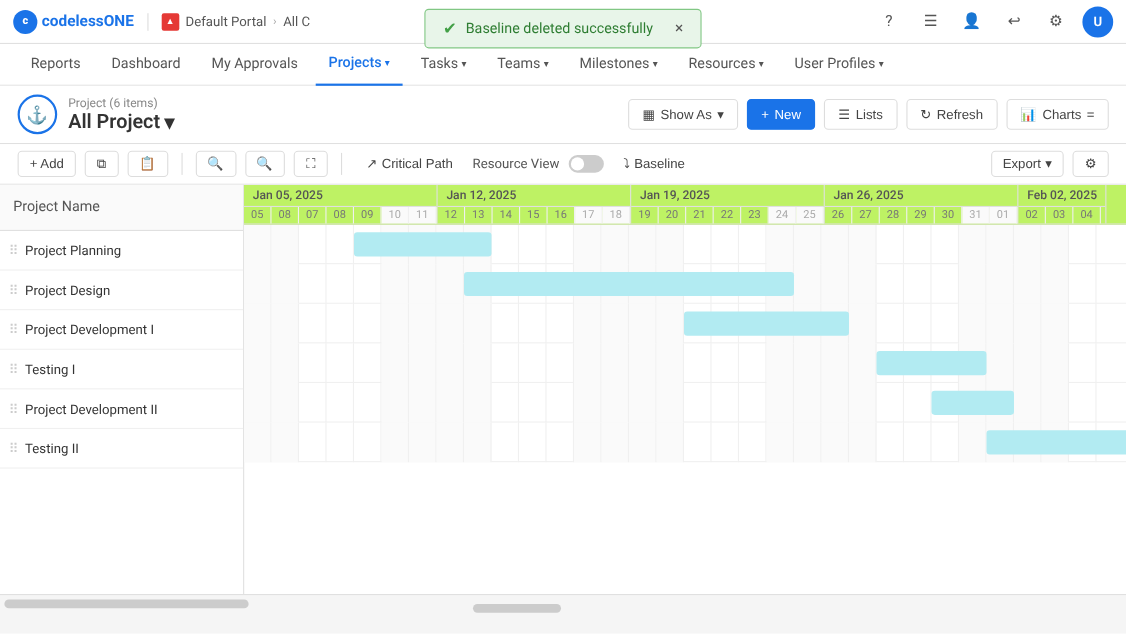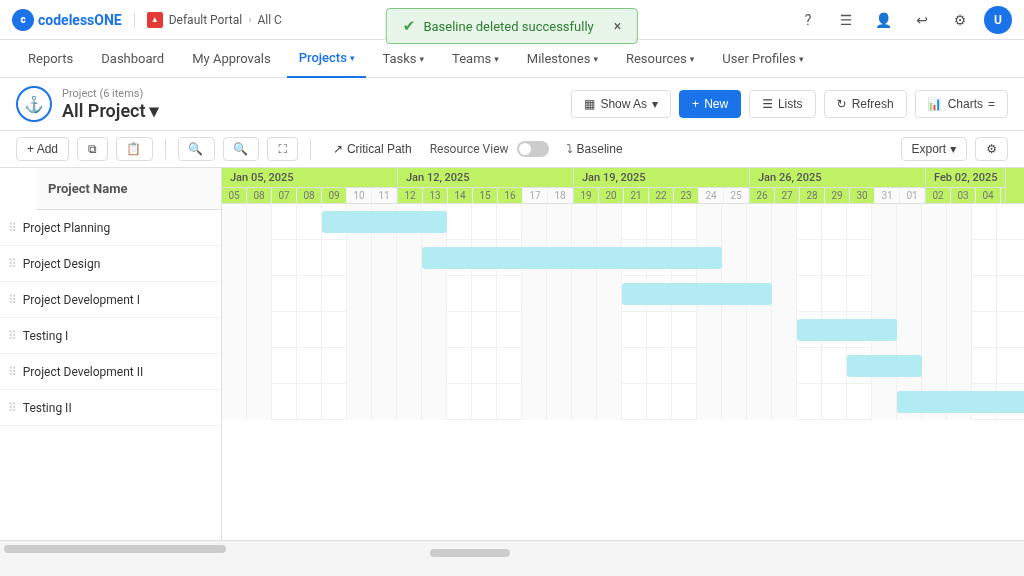--- a/index.html
+++ b/index.html
@@ -44,21 +44,21 @@
     .toolbar-sep { width: 1px; height: 20px; background: #ddd; margin: 0 4px; }
     .toggle-switch { width: 32px; height: 16px; background: #ccc; border-radius: 8px; position: relative; cursor: pointer; }
     .toggle-switch::after { content: ''; position: absolute; width: 12px; height: 12px; background: white; border-radius: 50%; top: 2px; left: 2px; }
     .toolbar-right { margin-left: auto; display: flex; gap: 8px; }
 
     
     .gantt-container { display: flex; background: #fff; overflow: hidden; height: calc(576px - 40px - 38px - 54px - 40px - 32px); }
 
     
     .left-panel { width: 222px; min-width: 222px; border-right: 1px solid #e0e0e0; }
-    .left-header { height: 42px; border-bottom: 1px solid #e0e0e0; padding: 0 12px; display: flex; align-items: center; font-weight: 700; font-size: 13px; color: #555; background: #fafafa; margin-left: 36px; }
+    .left-header { height: 42px; border-bottom: 1px solid #e0e0e0; padding: 0 12px; display: flex; align-items: center; font-weight: 400; font-size: 13px; color: #555; background: #fafafa; }
     .task-row { display: flex; align-items: center; height: 36px; border-bottom: 1px solid #f0f0f0; padding: 0 8px; gap: 6px; }
     .drag-handle { color: #ccc; font-size: 12px; cursor: grab; }
     .task-name { font-size: 12px; color: #333; }
     .task-row-menu { margin-left: auto; color: #aaa; cursor: pointer; font-size: 14px; opacity: 0; }
 
     
     .gantt-right { flex: 1; overflow-x: auto; overflow-y: hidden; }
   </style>
 </head>
 <body>

